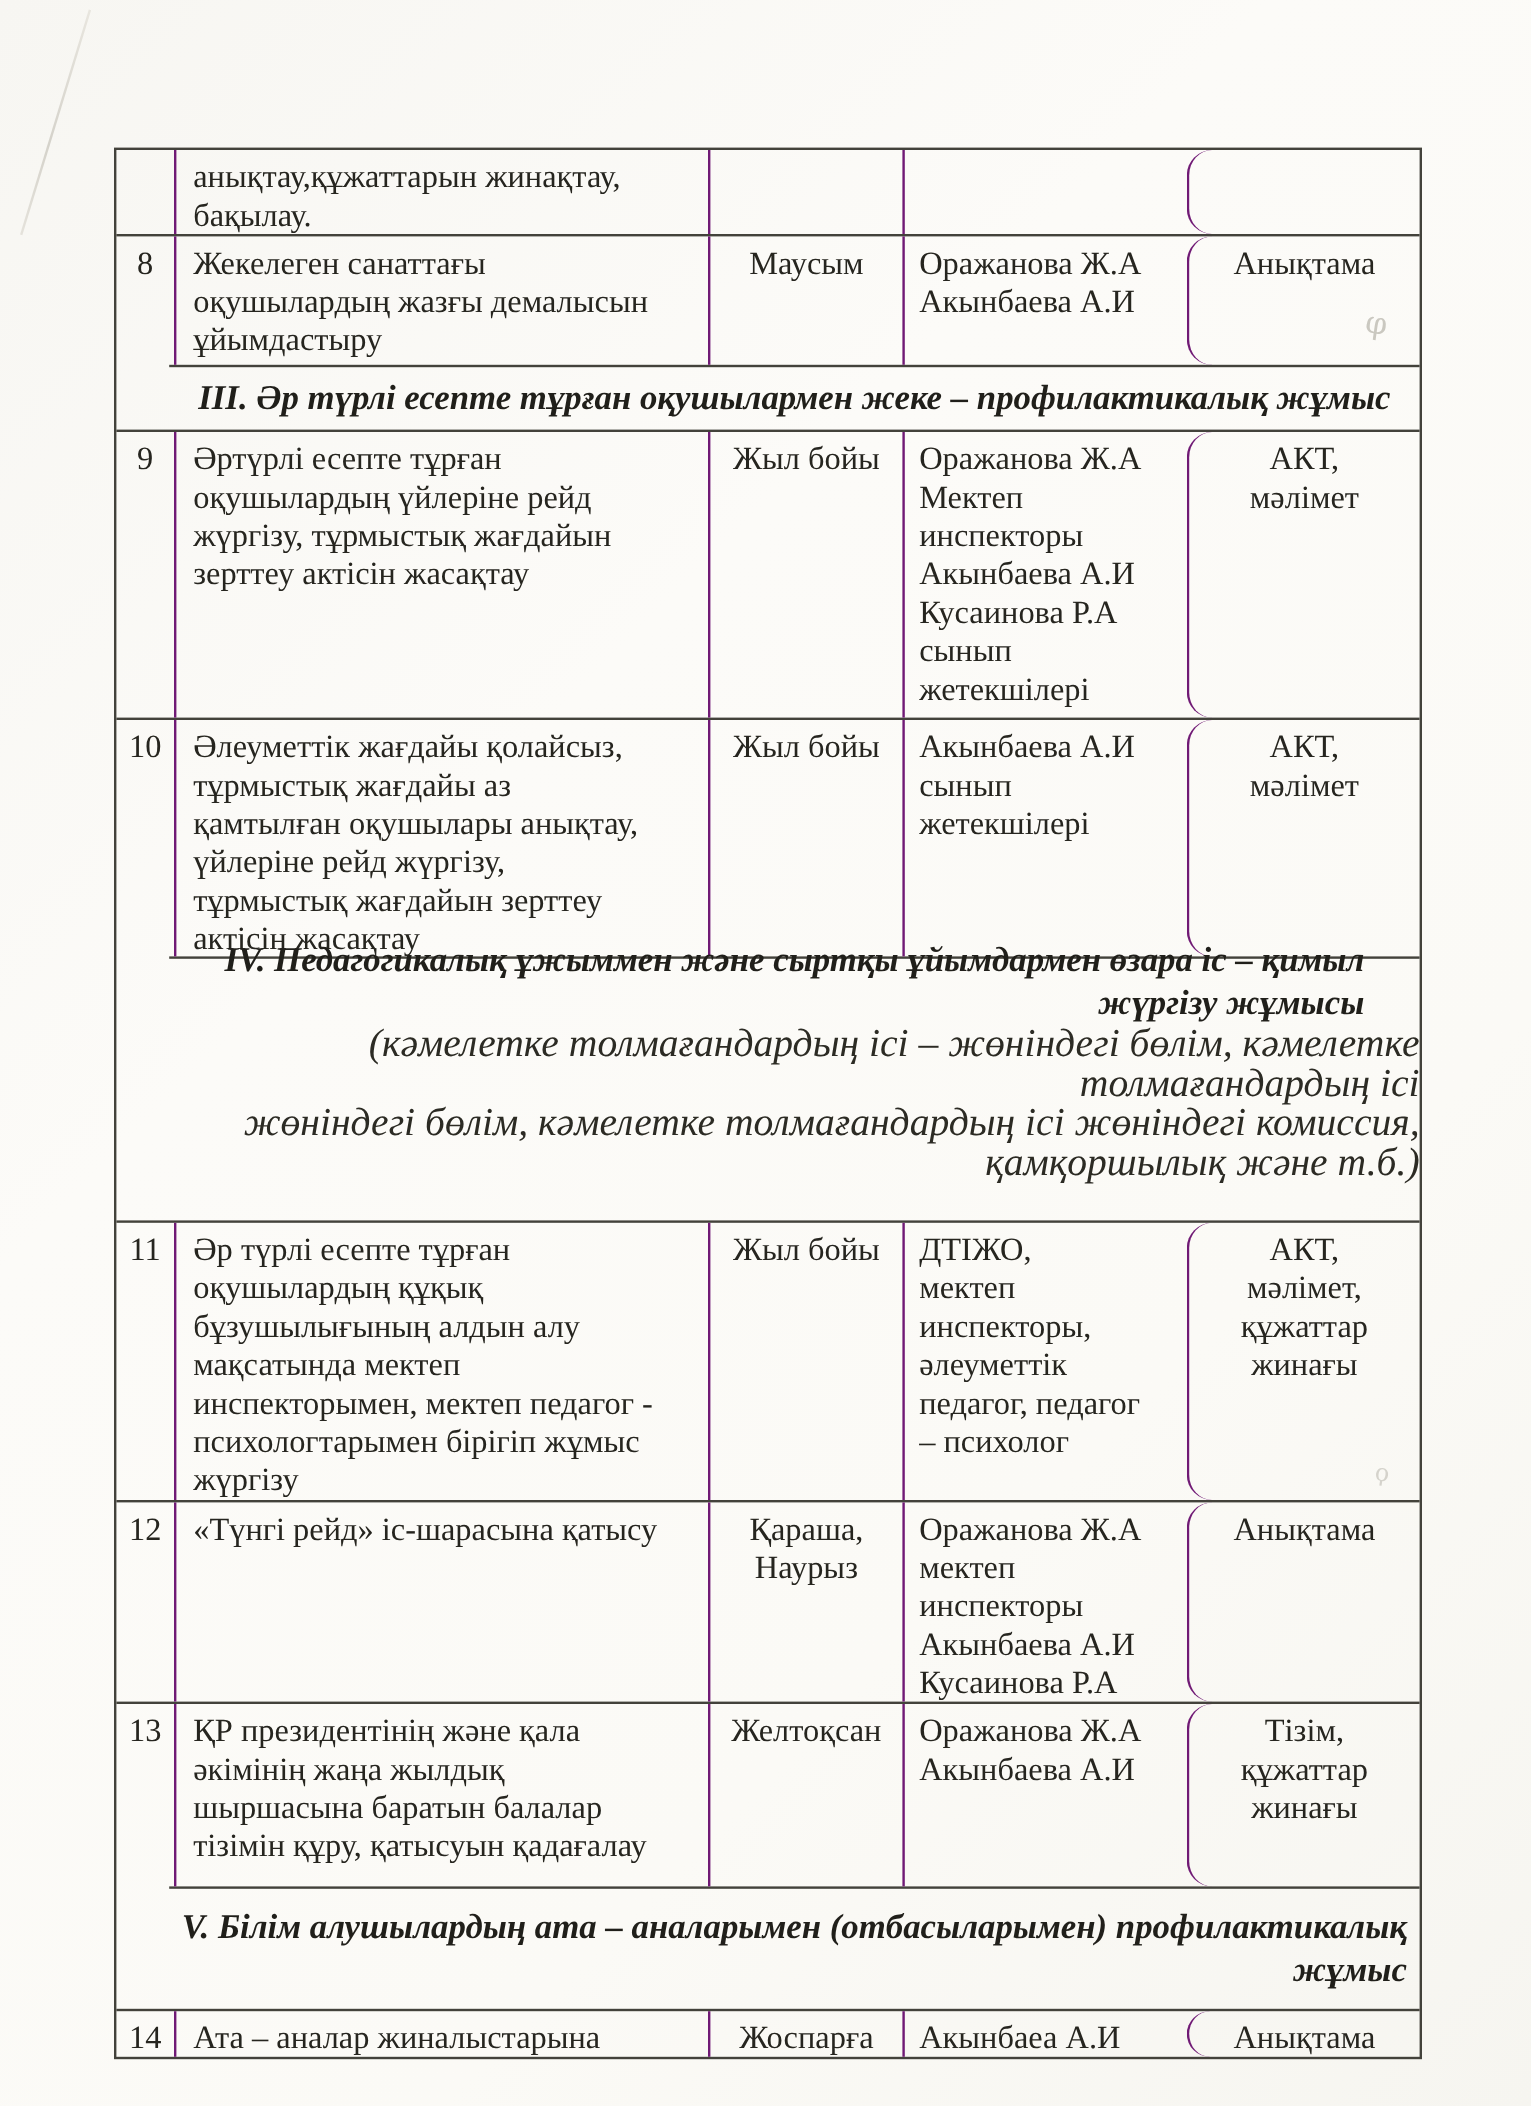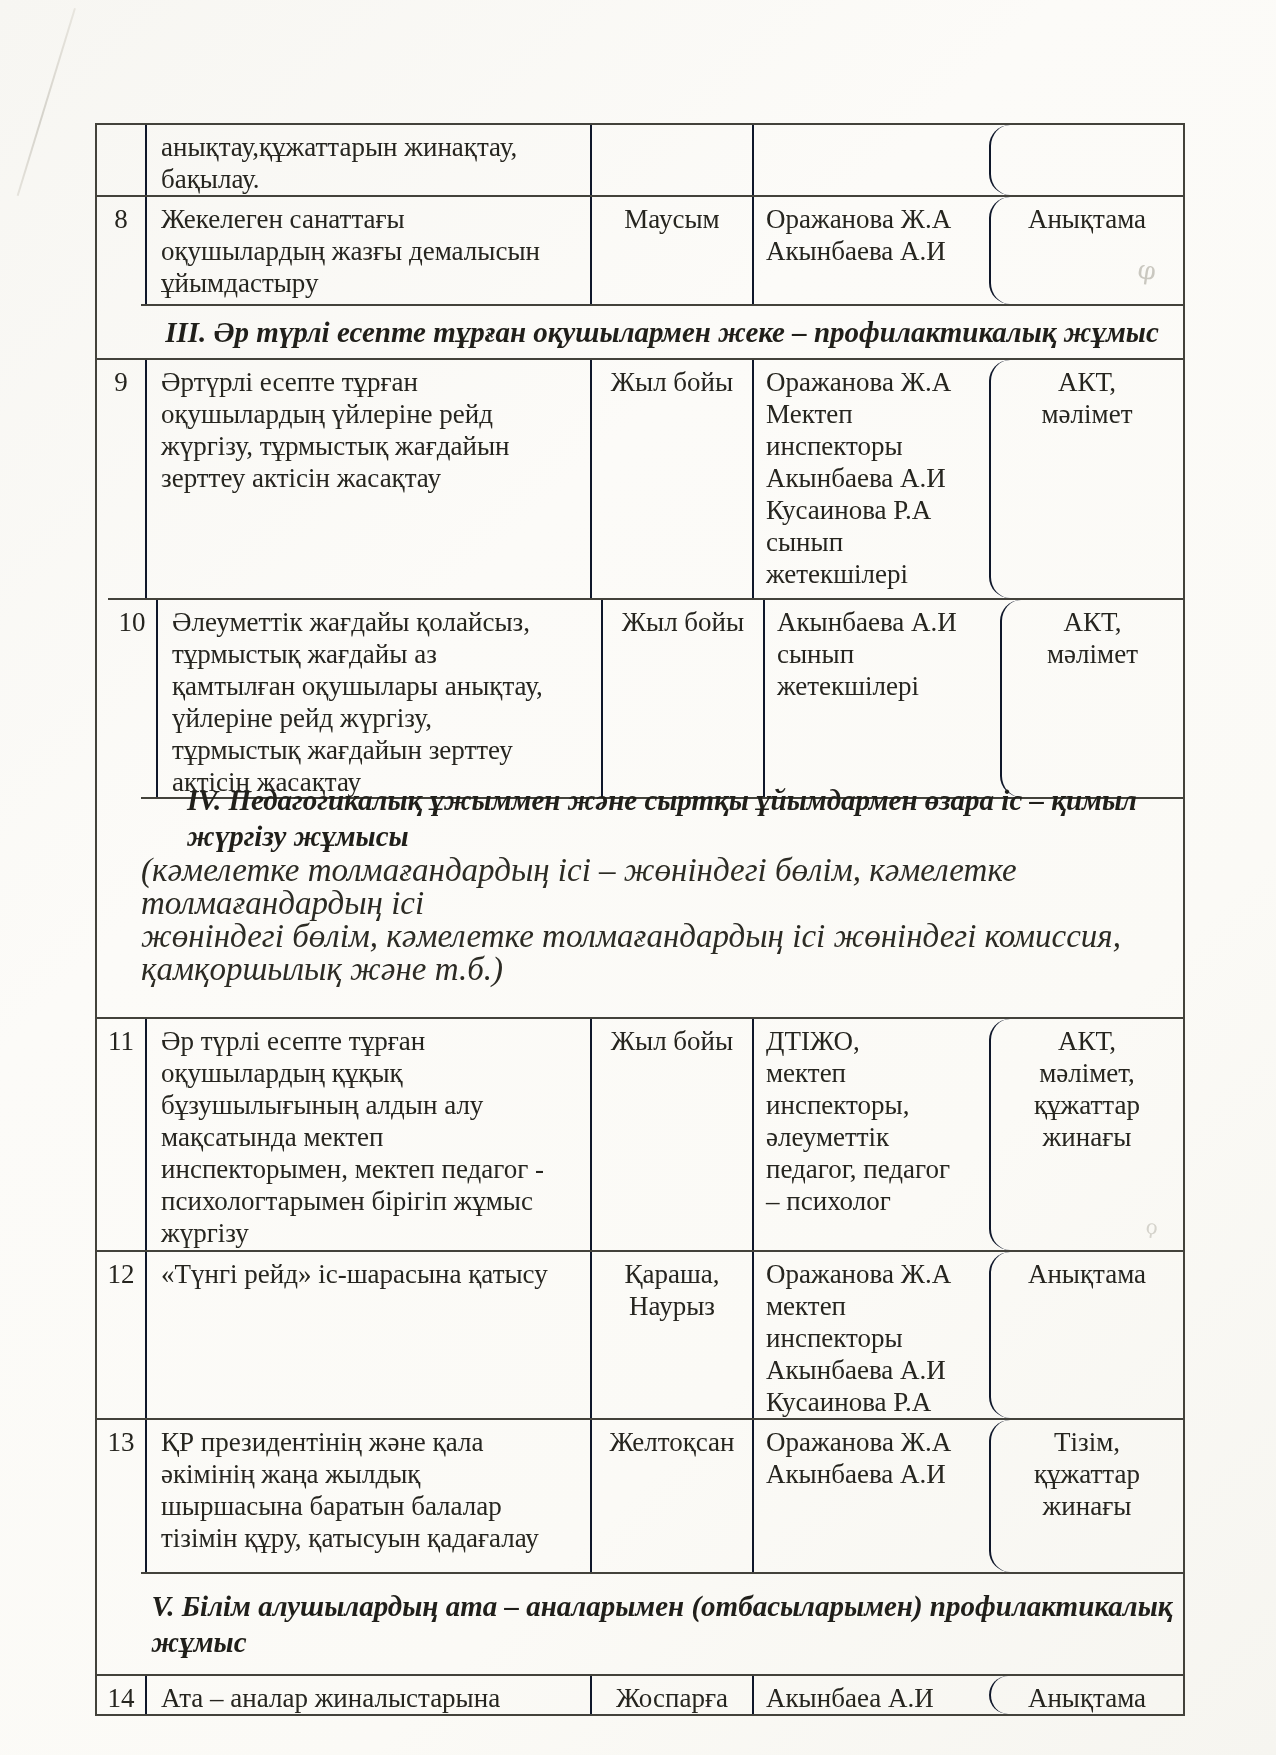--- a/index.html
+++ b/index.html
@@ -23,52 +23,52 @@
   .mark2{font-size:20px;opacity:.45;}
 
   .scan-table{
     position:absolute;left:95px;top:123px;width:1090px;
     border:2px solid #43423b;box-sizing:border-box;
     background:transparent;
   }
   .trow{display:flex;border-top:2px solid #43423b;box-sizing:border-box;}
   .trow.first{border-top:none;}
   .cell{
-    box-sizing:border-box;border-left:2px solid #0f172a;
+    box-sizing:border-box;border-left:2px solid #701a75;
     font-size:27px;line-height:32px;white-space:pre-line;
     padding:6px 12px 4px 14px;overflow:hidden;
   }
   .cell:first-child{border-left:none;}
   .c-num{width:48px;text-align:center;padding:6px 2px 4px 2px;}
   .c-task{width:445px;}
   .c-time{width:162px;text-align:center;padding-left:4px;padding-right:4px;}
   .c-resp{width:237px;padding-left:12px;}
   .c-out{width:198px;text-align:center;padding-left:4px;padding-right:4px;flex:1;border-radius:21px;}
 
   .section{
     border-top:2px solid #43423b;box-sizing:border-box;
     display:flex;flex-direction:column;justify-content:center;align-items:center;
-    text-align:left;
+    text-align:right;
     margin-left:44px;
   }
   .sec-title{
     font-weight:bold;font-style:italic;font-size:29px;line-height:36px;
     white-space:pre-line;color:#201f1a;
   }
   .sec-sub{
     font-style:italic;font-size:33px;line-height:33px;white-space:pre-line;
     color:#2c2b24;
   }
 
   
   .h-r0{height:70px;}
   .h-r1{height:109px;}
   .h-s3{height:54px;}
   .h-r2{height:240px;}
-  .h-r3{height:199px;margin-left:11px;}
+  .h-r3{height:199px;}
   .h-s4{height:172px;}
   .h-r4{height:233px;margin-top:48px;}
   .h-r5{height:168px;}
   .h-r6{height:154px;}
   .h-s5{height:102px;}
   .h-r7{height:40px;}
 </style>
 </head>
 <body>
 

